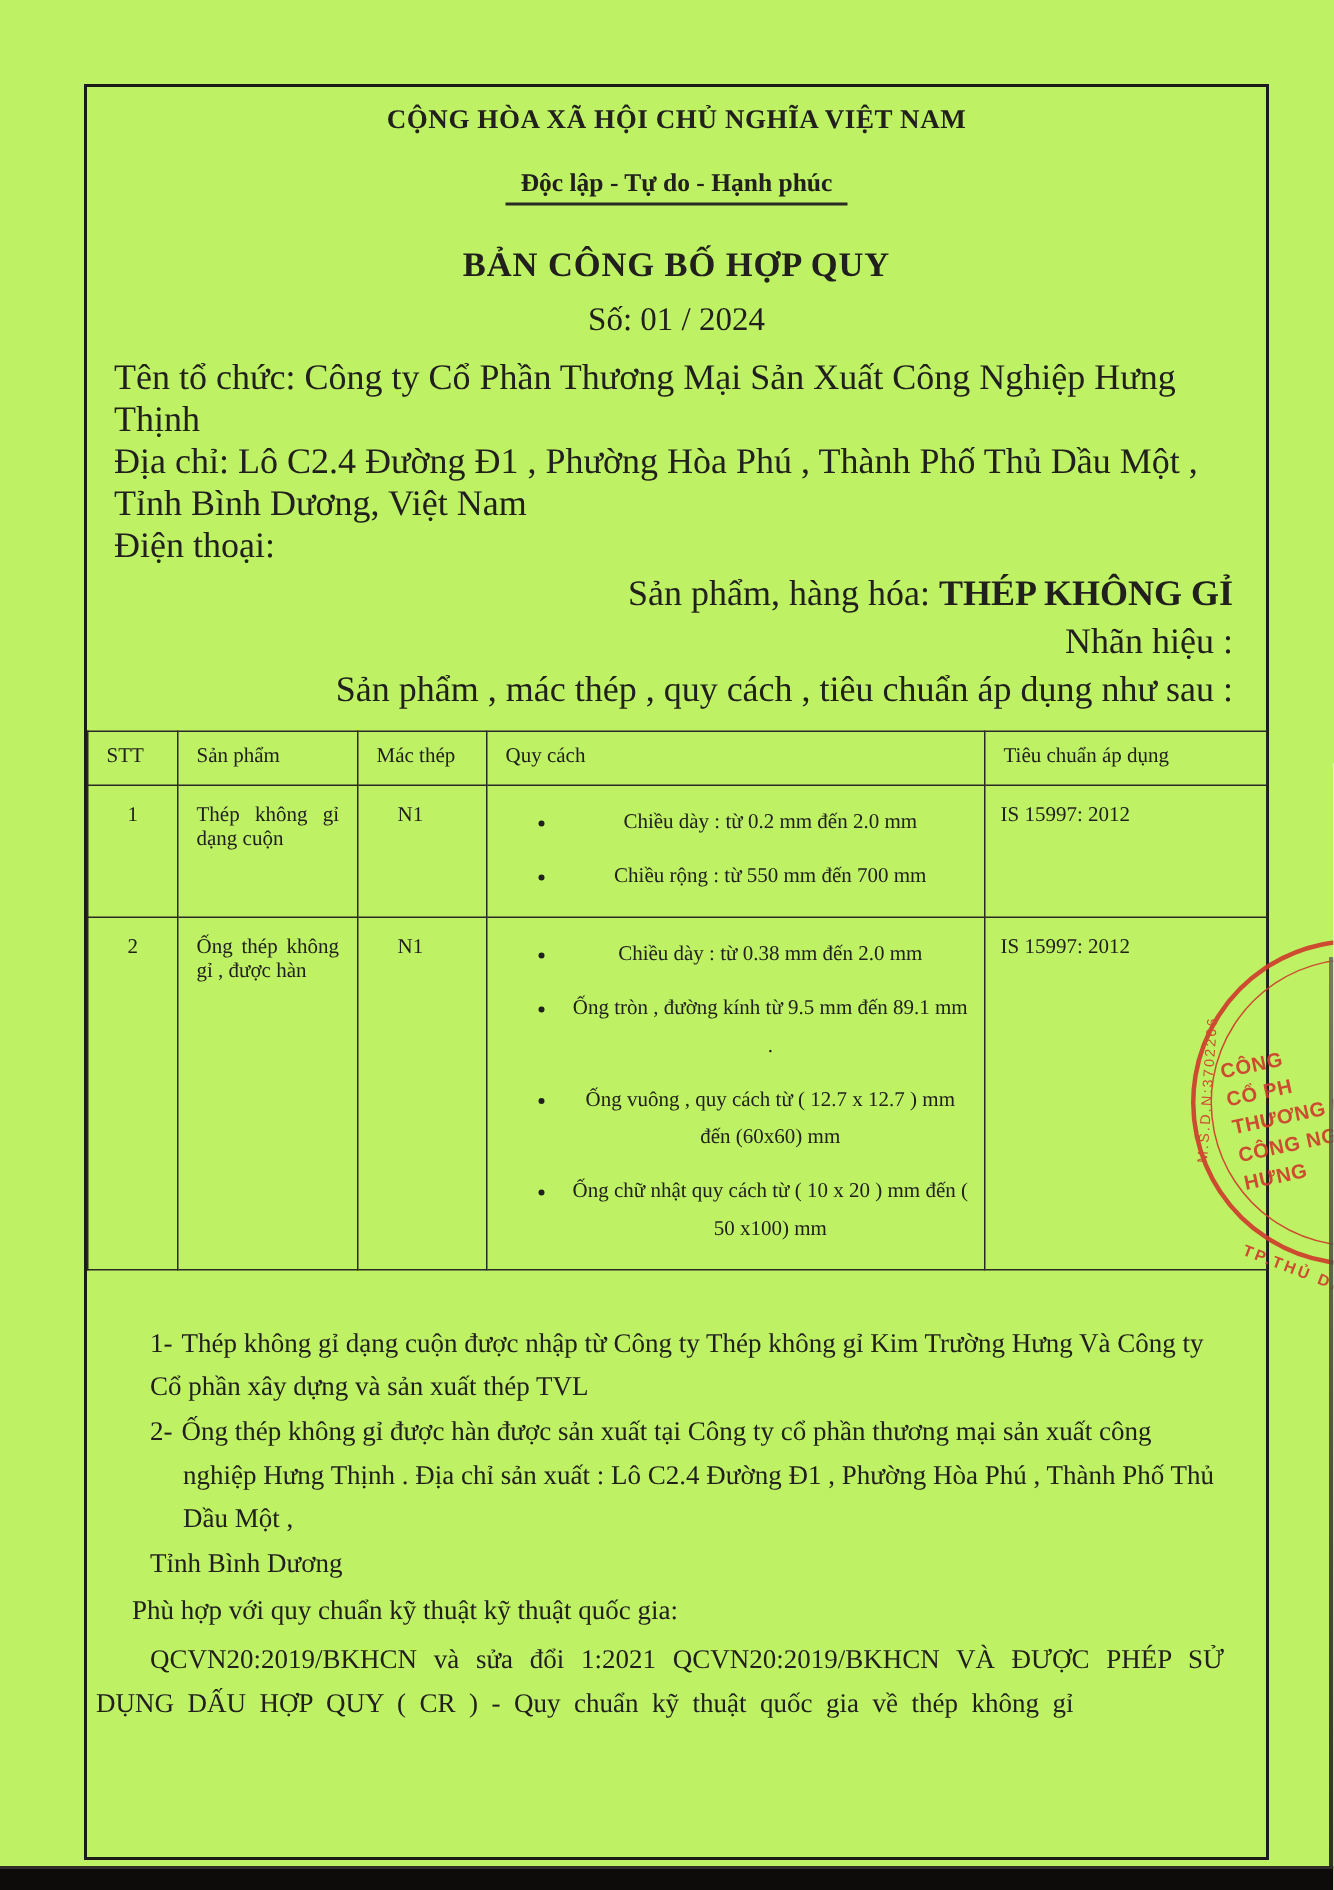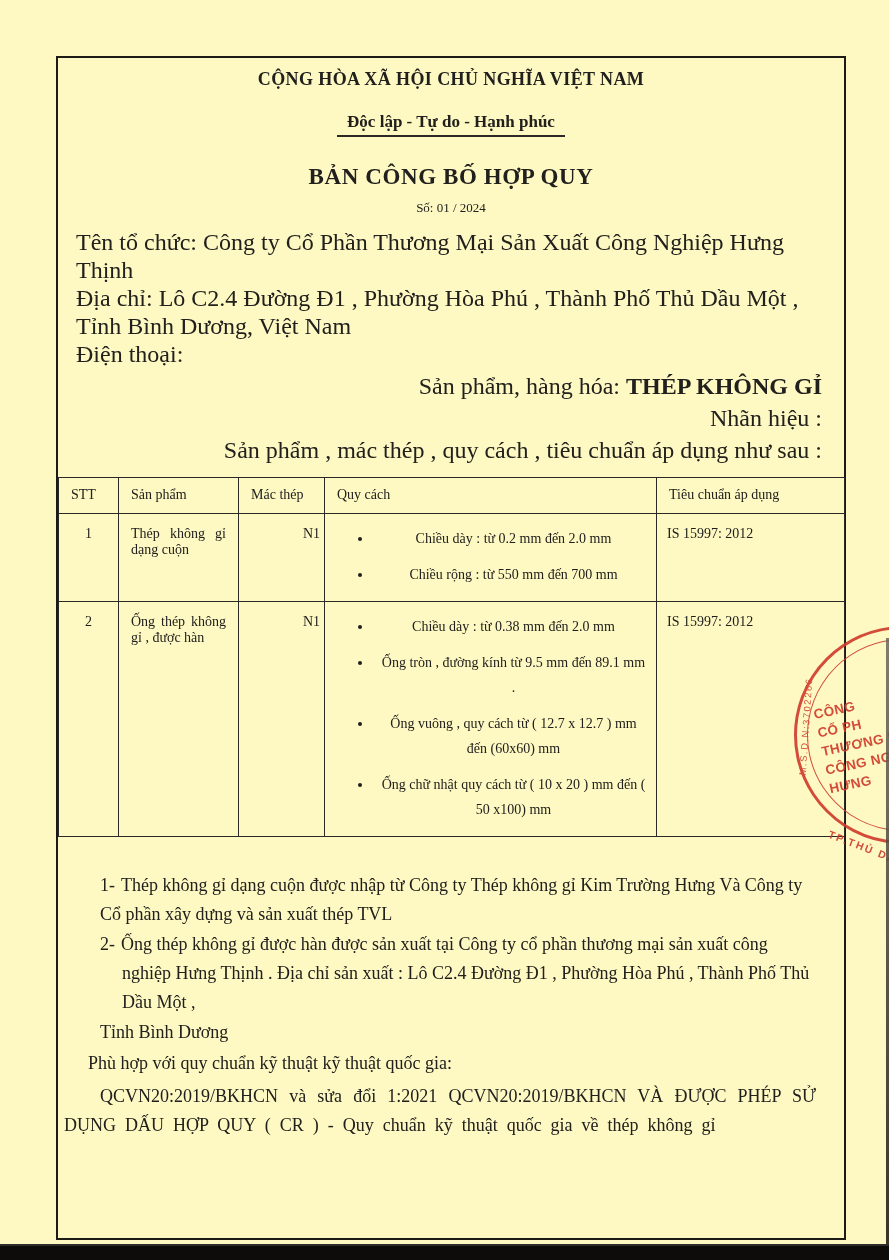--- a/index.html
+++ b/index.html
@@ -4,21 +4,21 @@
 <style>
   * { box-sizing: border-box; margin: 0; padding: 0; }
   html,body { background:#ffffff; }
   body { font-family: "Liberation Serif", "DejaVu Serif", serif; }
 
   .page {
     position: relative;
     width: 889px;
     height: 1260px;
     margin: 0 auto;
-    background: #fef9c3;
+    background: #bef264;
     overflow: hidden;
     color: #21201d;
   }
 
   .frame {
     position: absolute;
     left: 56px; top: 56px;
     width: 790px; height: 1184px;
     border: 2px solid #1c1b18;
     background: transparent;
@@ -37,21 +37,21 @@
     border-bottom: 2px solid #2a2925;
     padding: 0 10px 3px 10px;
   }
 
   .doc-title {
     margin-top: 27px;
     font-size: 23px; font-weight: bold; letter-spacing: 0.6px;
   }
   .doc-number {
     margin-top: 10px;
-    font-size: 13px;
+    font-size: 22px;
   }
 
   .paras {
     margin: 12px 22px 0 18px;
     width: 746px;
     font-size: 24px;
     line-height: 28px;
   }
   .paras p { margin: 0; }
   .indented { padding-left: 7px; margin-top: 4px !important; text-align: right; }
@@ -66,21 +66,21 @@
   }
   table.spec th, table.spec td {
     border: 1.6px solid #2a2925;
     vertical-align: top;
     font-weight: normal;
   }
   table.spec th { text-align: left; padding: 9px 8px 10px 12px; }
   th.col-stt { text-align: center; padding-left: 4px; }
   td.c-stt { text-align: center; padding-top: 12px; }
   td.c-prod { padding: 12px 12px 12px 12px; text-align: justify; }
-  td.c-grade { padding: 12px 4px 4px 26px; text-align: right; }
+  td.c-grade { padding: 12px 4px 4px 26px; }
   td.c-spec { padding: 12px 10px 12px 14px; }
   td.c-std { padding: 12px 8px 8px 10px; }
 
   td.c-spec ul { list-style: disc outside; padding-left: 34px; }
   td.c-spec li { margin-bottom: 11px; line-height: 25px; padding-left: 8px; text-align: center; }
   td.c-spec li:last-child { margin-bottom: 2px; }
 
   .notes { margin: 34px 22px 0 0; font-size: 18px; line-height: 29px; }
   .note1 { margin-left: 42px; margin-right: 4px; }
   .note2 { margin-left: 64px; margin-right: 6px; text-indent: -22px; margin-top: 1px; }

